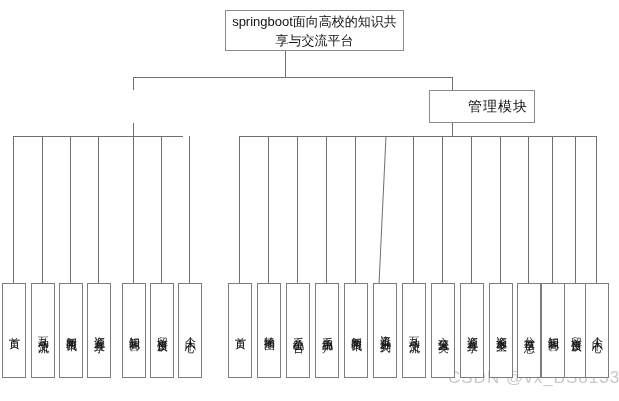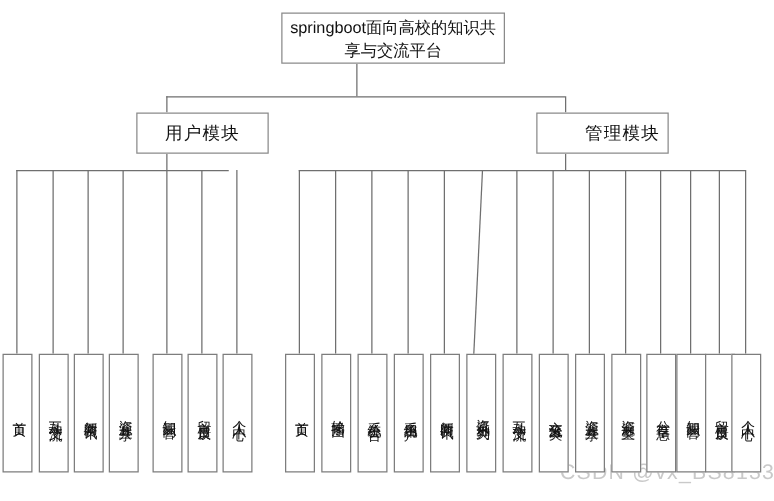--- a/index.html
+++ b/index.html
@@ -92,23 +92,20 @@
     <span>springboot面向高校的知识共享与交流平台</span>
   </div>
 
   <div class="ln v" style="left:285px;top:51px;height:26px;"></div>
 
   <div class="ln h" style="left:133px;top:77px;width:319px;"></div>
 
   <div class="ln v" style="left:133px;top:77px;height:13px;"></div>
   <div class="ln v" style="left:452px;top:77px;height:13px;"></div>
 
-  <div class="node module left">
-    <span>用户模块</span>
-  </div>
   <div class="node module right">
     <span>管理模块</span>
   </div>
 
   <div class="ln v" style="left:133px;top:123px;height:13px;"></div>
 
   <div class="ln h" style="left:13px;top:136px;width:170px;"></div>
 
   <div class="ln v" style="left:452px;top:123px;height:13px;"></div>
 

